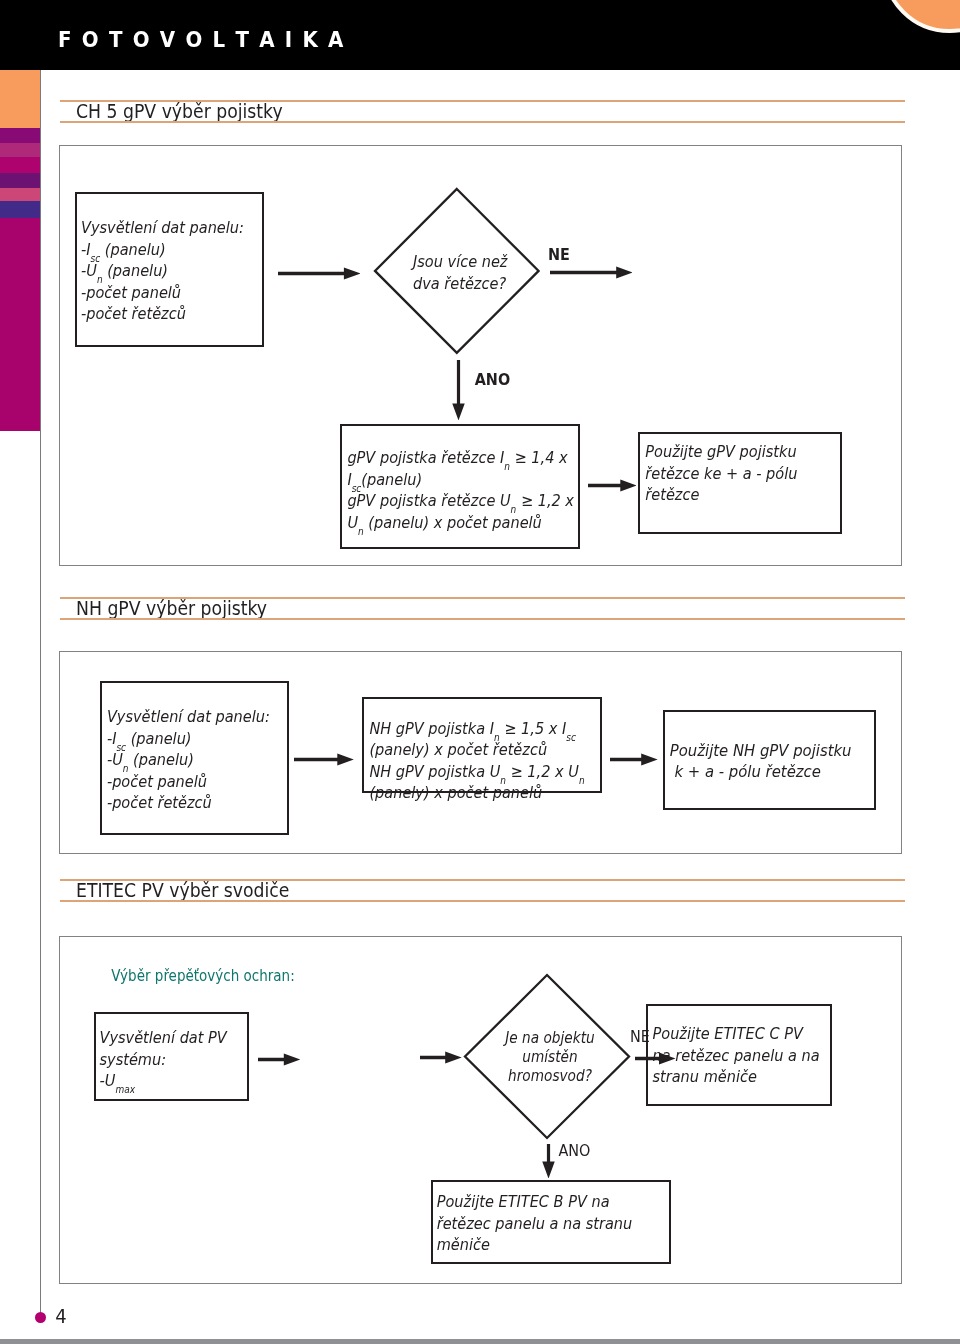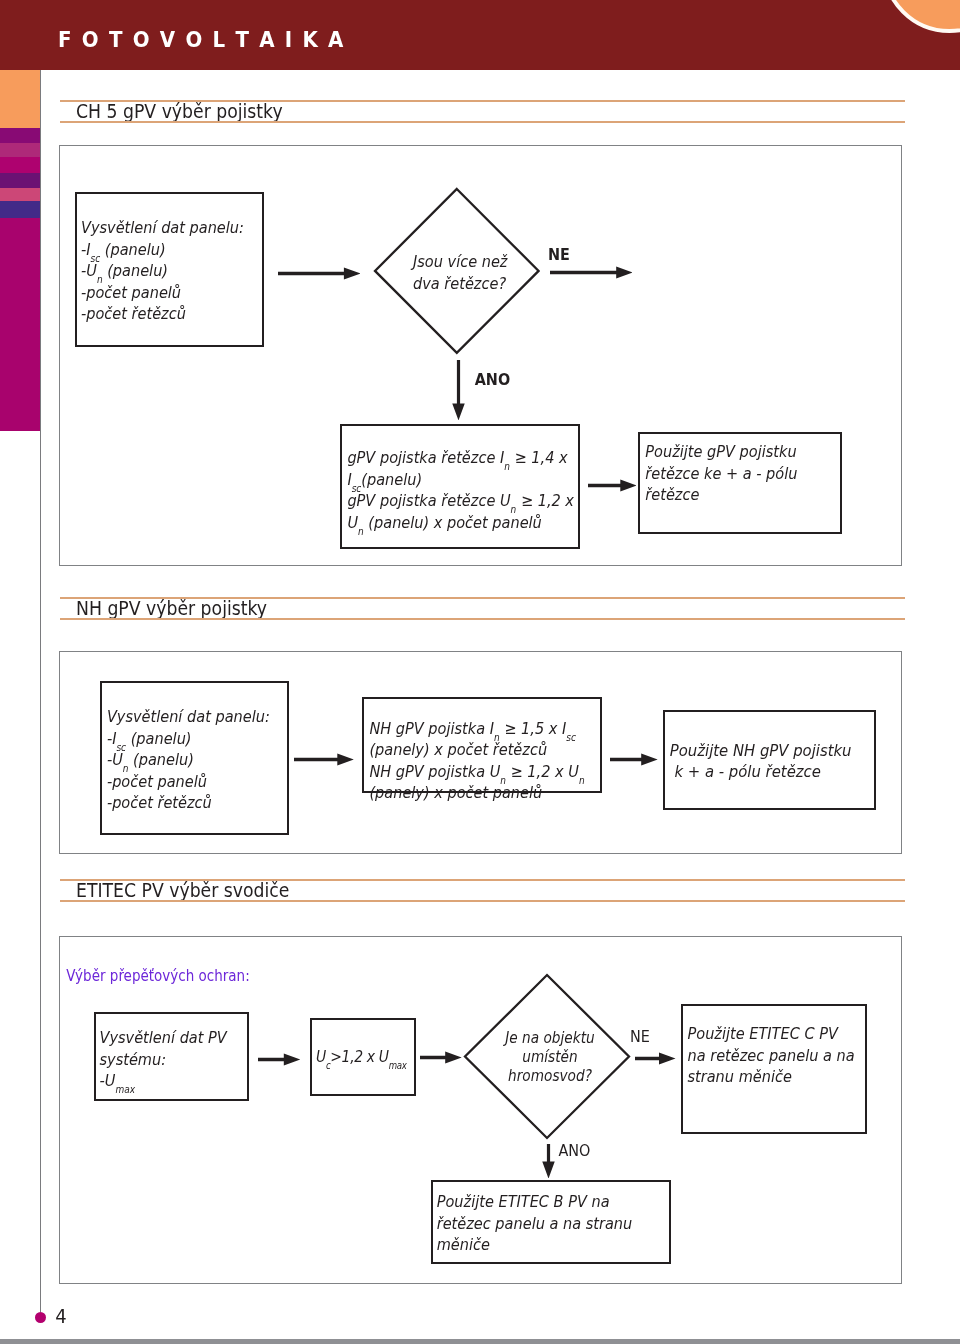--- a/index.html
+++ b/index.html
@@ -2,21 +2,21 @@
 <html><head>
 <meta charset="utf-8">
 <style>
   html,body{margin:0;padding:0;}
   body{width:960px;height:1344px;background:#ffffff;
        font-family:"DejaVu Sans",sans-serif;font-stretch:condensed;overflow:hidden;
        -webkit-font-smoothing:antialiased;}
   .page{position:absolute;left:0;top:0;width:960px;height:1344px;transform:translateZ(0);}
 
   
-  .hdr{position:absolute;left:0;top:0;width:960px;height:70px;background:#7f1d1d;overflow:hidden;}
+  .hdr{position:absolute;left:0;top:0;width:960px;height:70px;background:#000000;overflow:hidden;}
   .hdr-title{position:absolute;left:58px;top:29px;font-size:22px;font-weight:bold;
              color:#ffffff;letter-spacing:1.7px;line-height:22px;}
   .corner-circle{position:absolute;left:882.4px;top:-101.7px;width:135px;height:135px;
                  border-radius:50%;background:#f79c5c;border:4.1px solid #fffaf4;box-sizing:border-box;}
 
   
   .lbar{position:absolute;left:0;width:40px;}
 
   
   .vrule{position:absolute;left:39.8px;top:70px;width:1.3px;height:1242px;background:#7a7b7e;}
@@ -32,21 +32,21 @@
   
   .panel{position:absolute;left:59px;border:1px solid #808285;box-sizing:border-box;}
 
   
   .fbox{position:absolute;border:2px solid #231f20;box-sizing:border-box;}
   .ftxt{position:absolute;font-size:16.15px;color:#231f20;line-height:21.5px;white-space:pre;font-style:italic;}
   .ftxt sub{font-size:0.62em;line-height:0;position:relative;top:0.28em;}
   .small{font-size:15.2px;line-height:19.2px;}
   .lbl{position:absolute;font-size:16.5px;color:#231f20;line-height:17px;white-space:nowrap;}
   .lbl.b{font-weight:bold;font-size:16px;}
-  .note{position:absolute;font-size:15px;color:#6d28d9;line-height:16px;white-space:nowrap;}
+  .note{position:absolute;font-size:15px;color:#0f766e;line-height:16px;white-space:nowrap;margin-left:45px;}
   .diamond{position:absolute;}
   .arrow{position:absolute;}
 </style>
 </head>
 <body>
 
 <div class="page">
 
   <div class="hdr">
     <div class="corner-circle"></div>
@@ -140,35 +140,32 @@
   </div>
 
   <div class="panel" style="top:936px;width:843px;height:348px">
     <div class="note" style="left:6.3px;top:31.2px">Výběr přepěťových ochran:</div>
     <div class="fbox" style="left:34px;top:75px;width:155px;height:89px">
       <div class="ftxt" style="left:3.5px;top:13px">Vysvětlení dat PV<br>systému:<br>-U<sub>max</sub></div>
     </div>
     <svg class="arrow" style="left:198.4px;top:115.7px" width="42.3" height="13.0" viewBox="0 0 42.30 13.0">
         <path d="M0 4.80 H25.80 V0.50 L42.30 6.50 L25.80 12.50 V8.20 H0 Z" fill="#231f20"></path>
       </svg>
-    <div class="fbox" style="left:250px;top:81px;width:106px;height:78px">
-      <div class="ftxt" style="left:4px;top:27px;letter-spacing:-0.35px;font-size:15.5px">U<sub>c</sub>&gt;1,2 x U<sub>max</sub></div>
-    </div>
     <svg class="arrow" style="left:360.1px;top:114.1px" width="41.7" height="13.0" viewBox="0 0 41.70 13.0">
         <path d="M0 4.80 H25.20 V0.50 L41.70 6.50 L25.20 12.50 V8.20 H0 Z" fill="#231f20"></path>
       </svg>
     <svg class="diamond" style="left:400.50px;top:33.80px" width="172.00" height="171.00" viewBox="0 0 172.00 171.00">
         <path d="M86.00 4.00 L168.00 85.50 L86.00 167.00 L4.00 85.50 Z" fill="none" stroke="#231f20" stroke-width="2.3"></path>
       </svg>
     <div class="ftxt small" style="left:420px;top:92px;text-align:center;width:140px">Je na objektu<br>umístěn<br>hromosvod?</div>
     <div class="lbl" style="left:570px;top:91px;font-size:16px">NE</div>
     <svg class="arrow" style="left:575.2px;top:114.6px" width="40.5" height="13.0" viewBox="0 0 40.50 13.0">
         <path d="M0 4.80 H24.00 V0.50 L40.50 6.50 L24.00 12.50 V8.20 H0 Z" fill="#231f20"></path>
       </svg>
-    <div class="fbox" style="left:621px;top:67px;width:186px;height:130px">
+    <div class="fbox" style="left:586px;top:67px;width:186px;height:102px">
       <div class="ftxt" style="left:4.5px;top:17.4px">Použijte ETITEC C PV<br>na retězec panelu a na<br>stranu měniče</div>
     </div>
     <svg class="arrow" style="left:481.7px;top:206.9px" width="13.0" height="34.6" viewBox="0 0 13.0 34.60">
         <path d="M4.90 0 V17.60 H0.25 L6.50 34.60 L12.75 17.60 H8.10 V0 Z" fill="#231f20"></path>
       </svg>
     <div class="lbl" style="left:498.5px;top:204.5px;font-size:16px">ANO</div>
     <div class="fbox" style="left:370.5px;top:243.2px;width:240px;height:84px">
       <div class="ftxt" style="left:4.2px;top:8.9px">Použijte ETITEC B PV na<br>řetězec panelu a na stranu<br>měniče</div>
     </div>
   </div>

